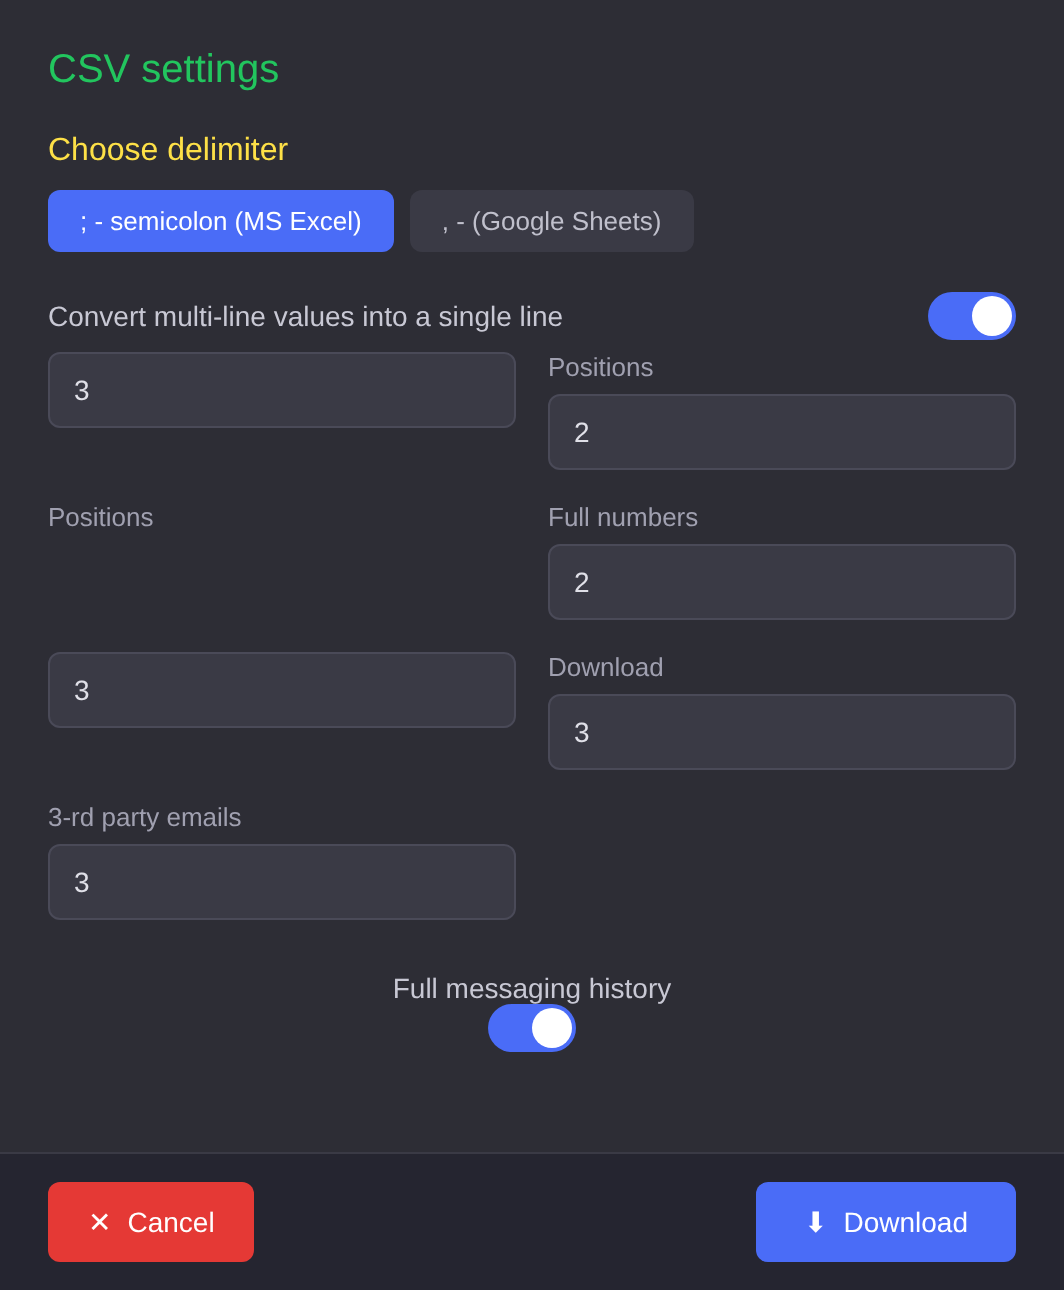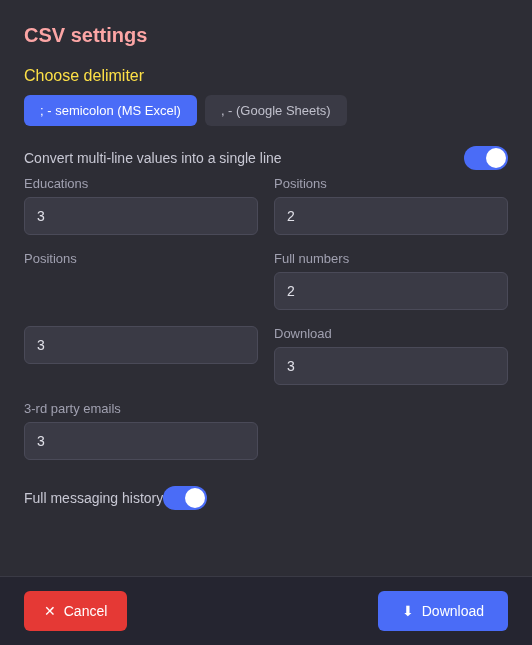--- a/index.html
+++ b/index.html
@@ -15,22 +15,22 @@
     }
 
     .main-content {
       flex: 1;
       padding: 24px 24px 16px 24px;
       overflow-y: auto;
     }
 
     .page-title {
       font-size: 20px;
-      font-weight: 700;
-      color: #fca5a5;
+      font-weight: 400;
+      color: #22c55e;
       margin-bottom: 20px;
     }
 
     .section-label {
       font-size: 16px;
       font-weight: 400;
       color: #fde047;
       margin-bottom: 10px;
     }
 
@@ -138,22 +138,23 @@
       outline: none;
     }
 
     .messaging-section {
       margin-top: 8px;
     }
 
     .messaging-toggle-row {
       display: flex;
       align-items: center;
-      justify-content: flex-start;
+      justify-content: space-between;
       padding: 10px 0;
+      flex-direction: column;
     }
 
     .footer {
       display: flex;
       align-items: center;
       justify-content: space-between;
       padding: 14px 24px;
       background-color: #252530;
       border-top: 1px solid #3a3a45;
       flex-shrink: 0;
@@ -213,21 +214,20 @@
   <div class="toggle-row">
     <span class="toggle-label">Convert multi-line values into a single line</span>
     <div class="toggle"></div>
   </div>
 
   <div class="column-settings-section">
 
     <div class="fields-grid">
 
       <div class="field-group">
-        <label class="field-label">Educations</label>
         <input class="field-input" type="text" value="3" style="">
       </div>
 
       <div class="field-group">
         <label class="field-label">Positions</label>
         <input class="field-input" type="text" value="2" style="">
       </div>
 
       <div class="field-group">
         <label class="field-label">Positions</label>

